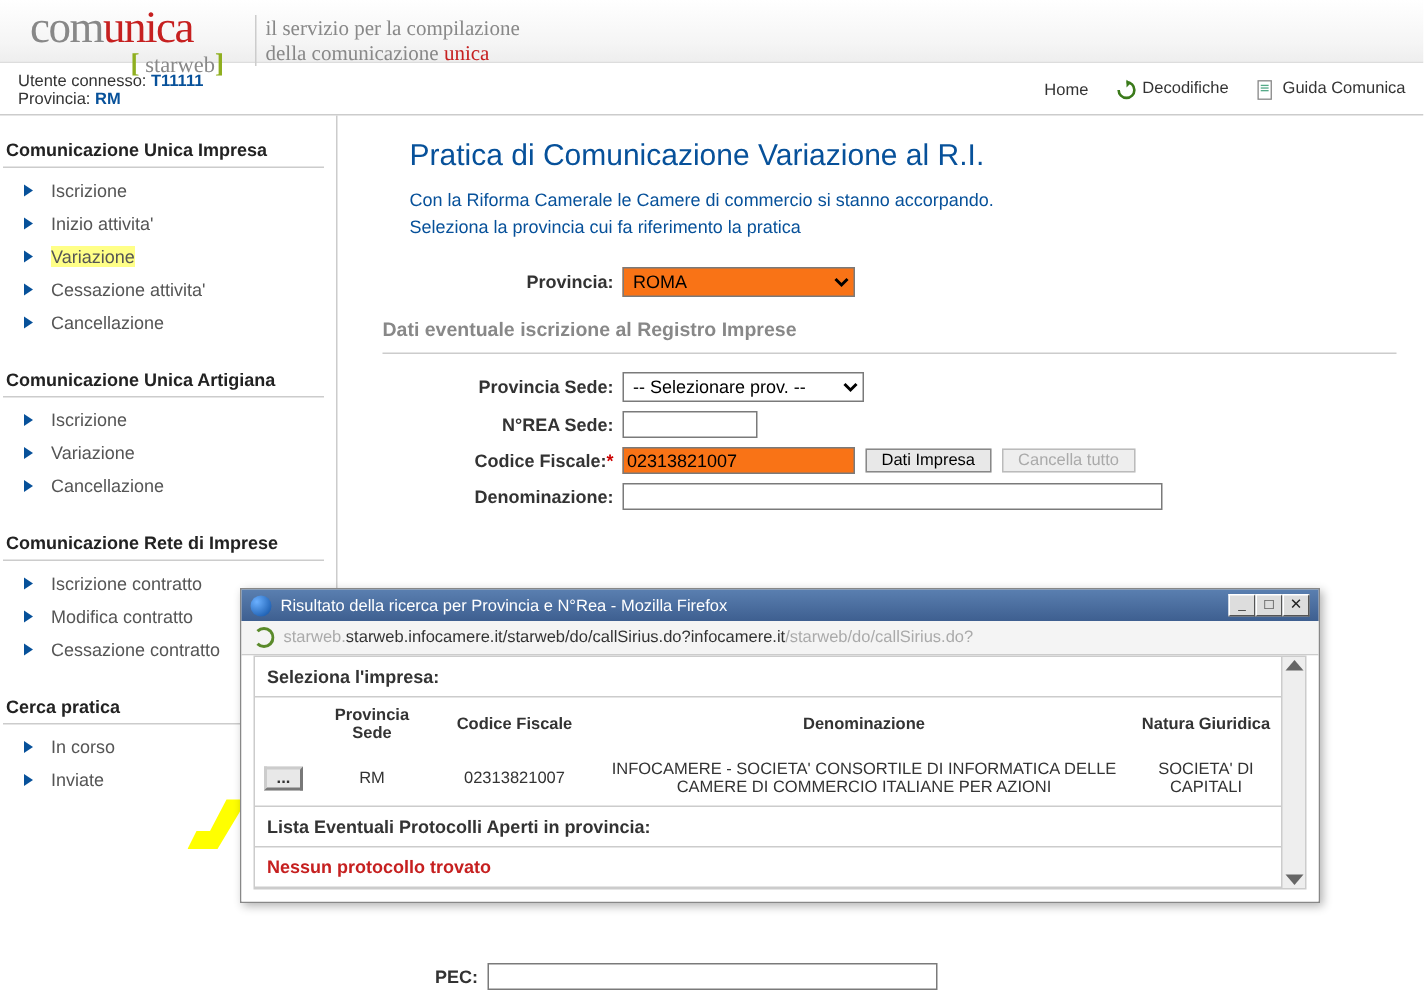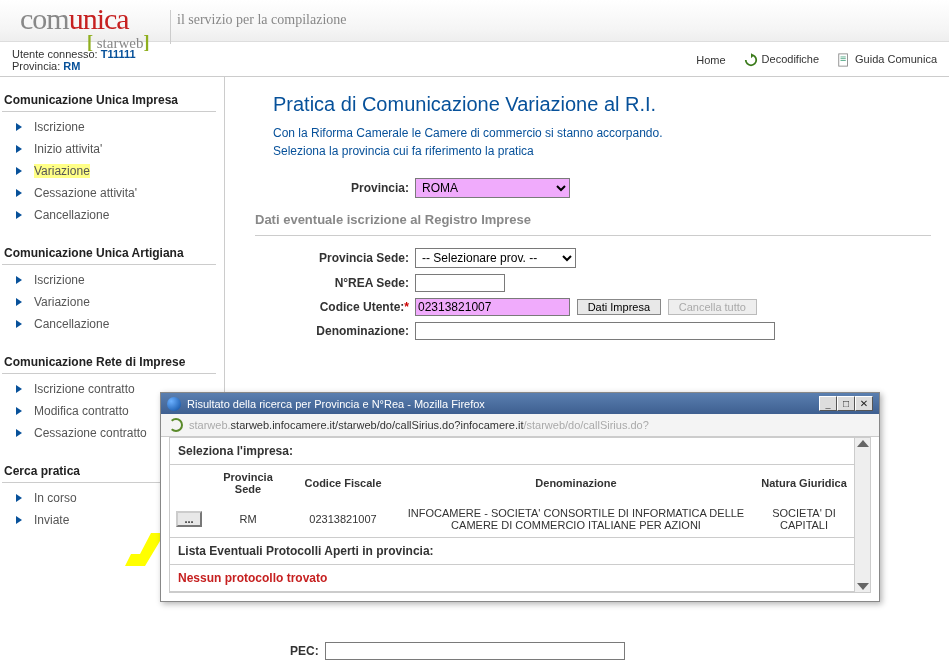--- a/index.html
+++ b/index.html
@@ -37,21 +37,21 @@
 .menu-item .arrow { color: #07519A; font-size: 10px; }
 .highlighted { background: #FFFF87; }
 
 
 .page-title { color: #07519A; font-family: Verdana, sans-serif; font-size: 20px; font-weight: normal; padding: 6px 0 8px 18px; }
 .notice { color: #07519A; font-size: 12px; line-height: 1.5; padding: 0 0 18px 18px;}
 .form-row { display: flex; align-items: center; margin-bottom: 6px; }
 .form-label { width: 160px; text-align: right; padding-right: 6px; font-weight: bold; font-size: 12px;}
 .form-label.req::after { content: "*"; color: #c00; margin-left:0px;}
 select, input[type=text] { font-size: 12px; padding: 1px 2px; border: 1px solid #7a7a7a; background: #fff;}
-select.hl, input.hl { background: #f0abfc; }
+select.hl, input.hl { background: #f97316; }
 .btn { font-size: 11px; padding: 1px 10px; border: 1px solid #888; background: #e8e8e8; cursor: pointer;}
 .btn:disabled { color: #aaa; background: #eee; border-color: #bbb;}
 .section-label { color: #888; font-weight: bold; font-size: 13px; padding: 8px 0 4px 0;}
 .hr { border-top: 1px solid #ccc; margin: 4px 0 12px 0;}
 
 
 .popup { position: absolute; top: 392px; left: 160px; width: 720px; background: #fff; border: 1px solid #888; box-shadow: 2px 2px 6px rgba(0,0,0,0.3); font-size:11px;}
 .popup-title { background: linear-gradient(to bottom,#5a7fb0,#3e5f90); color: #fff; padding: 3px 6px; display: flex; align-items: center; justify-content: space-between; font-size: 11px;}
 .popup-title-left { display: flex; align-items: center; gap: 6px;}
 .win-controls { display: flex; gap: 0px;}
@@ -87,20 +87,21 @@
 <body>
 
 <div class="header">
   <div class="logo">
     <span class="logo-main"><span>com</span><span class="red">unica</span></span>
   </div>
   <div class="starweb"><span class="bracket">[</span> <span>starweb</span><span class="bracket">]</span></div>
   <div class="tagline-sep"></div>
   <div class="tagline">
     <div>il servizio per la compilazione</div>
+    <div><span>della comunicazione </span><span class="red">unica</span></div>
   </div>
 </div>
 
 <div class="userbar">
   <div class="userbar-left">
     <span>Utente connesso: </span><a href="#">T11111</a><br>
     <span>Provincia: </span><a href="#">RM</a>
   </div>
   <div class="userbar-right">
     <a href="#">
@@ -216,21 +217,21 @@
       <div class="form-label">Provincia Sede:</div>
       <select style="width:161px">
         <option>-- Selezionare prov. --</option>
       </select>
     </div>
     <div class="form-row">
       <div class="form-label">N°REA Sede:</div>
       <input type="text" style="width: 90px;" value="">
     </div>
     <div class="form-row">
-      <div class="form-label req">Codice Utente:</div>
+      <div class="form-label req">Codice Fiscale:</div>
       <input type="text" class="hl" style="width: 155px;" value="02313821007">
       &nbsp;&nbsp;
       <button class="btn">Dati Impresa</button>
       &nbsp;&nbsp;
       <button class="btn" disabled="">Cancella tutto</button>
     </div>
     <div class="form-row">
       <div class="form-label">Denominazione:</div>
       <input type="text" style="width: 360px;" value="">
     </div>

